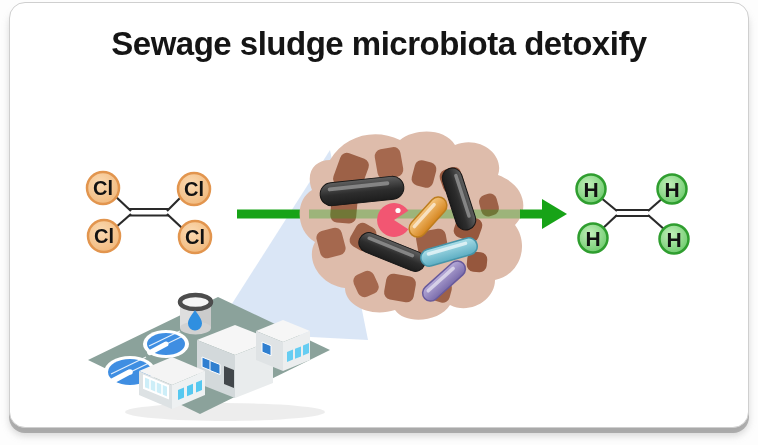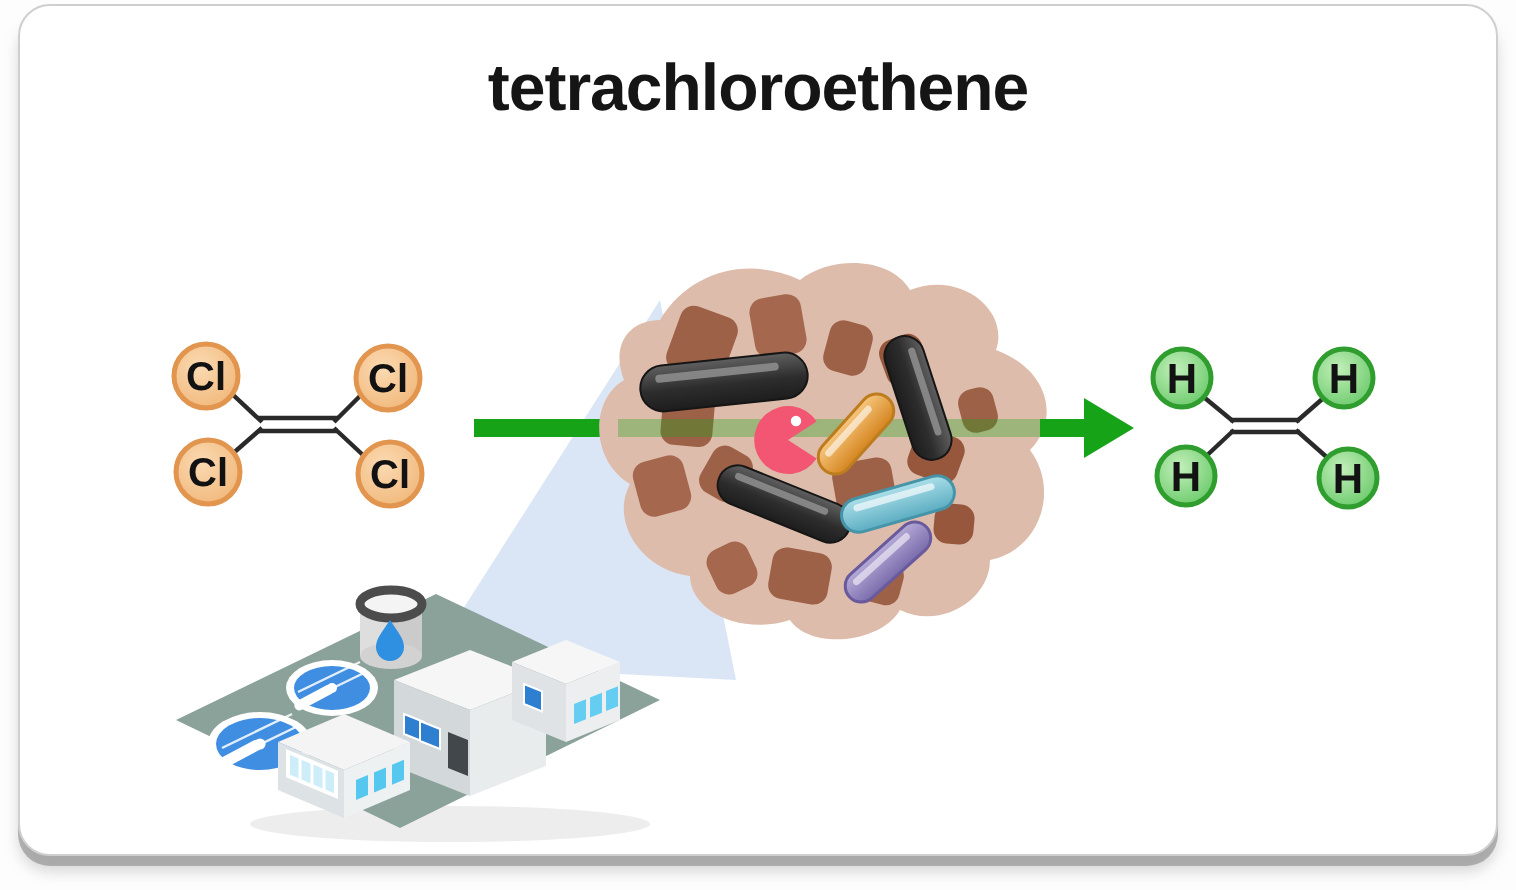--- a/index.html
+++ b/index.html
@@ -15,21 +15,21 @@
   svg{position:absolute;left:0;top:0;}
   svg text{font-family:"Liberation Sans",sans-serif;font-weight:bold;fill:#121212;}
 </style>
 </head>
 <body>
 
 <div class="stage">
   <div class="card"></div>
 
   <div class="title">
-    <div>tetrachloroethene</div>
+    <div>Sewage sludge microbiota detoxify</div>
   </div>
 
   <svg width="758" height="445" viewBox="0 0 758 445">
     <defs>
       <radialGradient id="gCl" cx="40%" cy="35%" r="75%">
         <stop offset="0%" stop-color="#fbdab2"></stop>
           <stop offset="100%" stop-color="#f0b678"></stop>
       </radialGradient>
       <radialGradient id="gH" cx="40%" cy="35%" r="75%">
         <stop offset="0%" stop-color="#c2efba"></stop>

